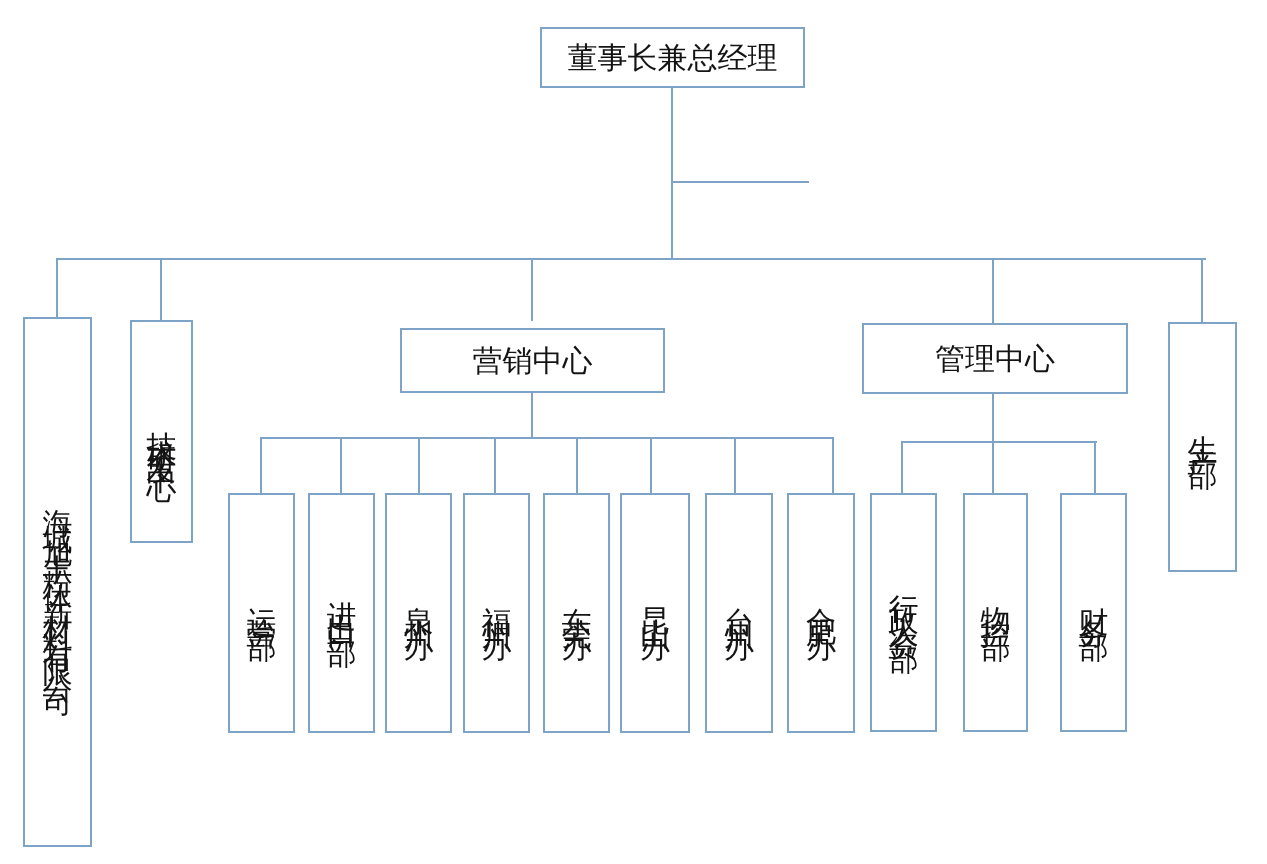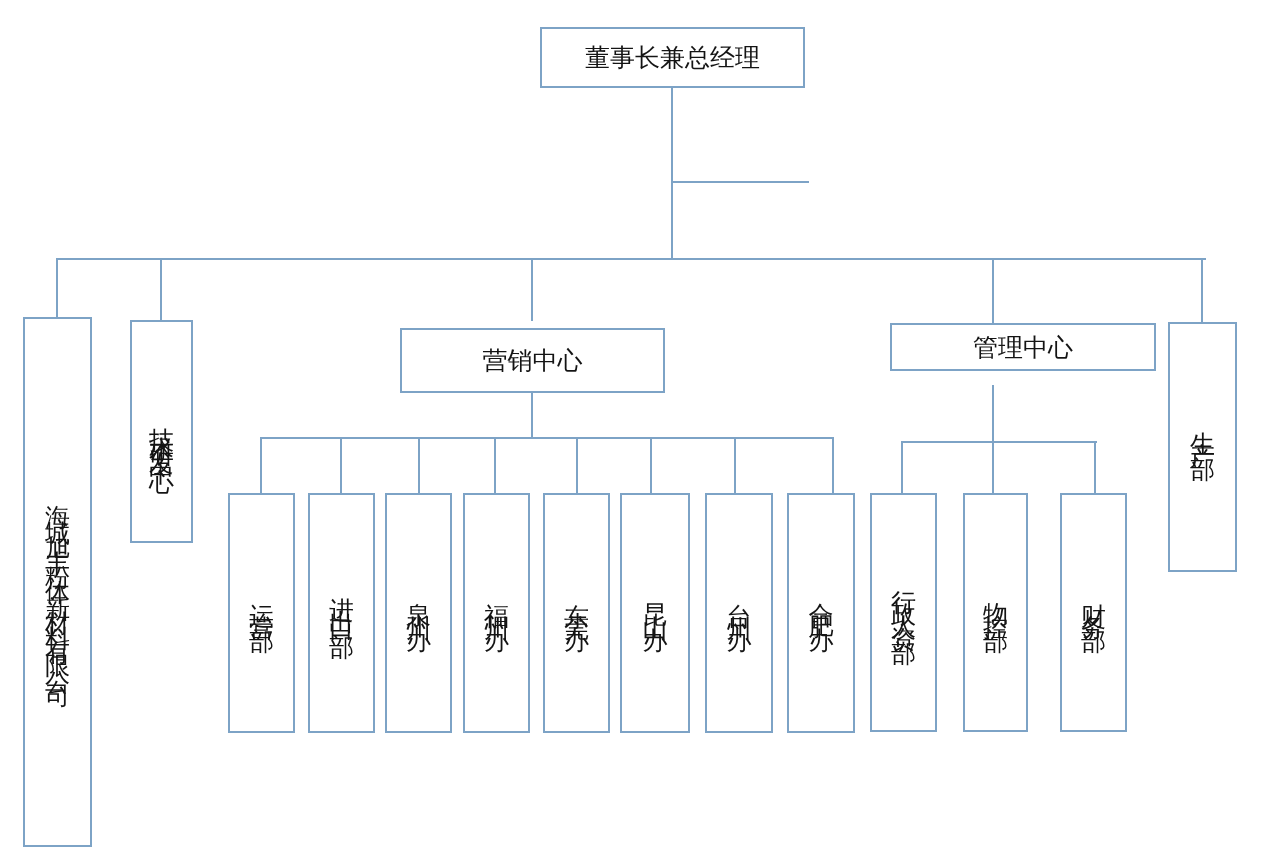--- a/index.html
+++ b/index.html
@@ -16,21 +16,21 @@
     overflow:hidden;
   }
   .node{
     position:absolute;
     box-sizing:border-box;
     border:2px solid var(--line);
     background:#ffffff;
     display:flex;
     align-items:center;
     justify-content:center;
-    font-size:25px;
+    font-size:30px;
     line-height:1;
     text-align:center;
     white-space:nowrap;
   }
   .v{
     writing-mode:vertical-rl;
     text-orientation:upright;
   }
   .ls15{letter-spacing:15px;}
   .ls12{letter-spacing:12px;}
@@ -75,21 +75,21 @@
 
   <div class="node" style="left:540px;top:27px;width:265px;height:61px;">董事长兼总经理</div>
 
 
   <div class="node v ls15" style="left:23px;top:317px;width:69px;height:530px;">海城旭丰粉体新材料有限公司</div>
 
   <div class="node v ls8" style="left:130px;top:320px;width:63px;height:223px;">技术研发中心</div>
 
   <div class="node" style="left:400px;top:328px;width:265px;height:65px;">营销中心</div>
 
-  <div class="node" style="left:862px;top:323px;width:266px;height:48px;margin-left:28px;">管理中心</div>
+  <div class="node" style="left:862px;top:323px;width:266px;height:71px;">管理中心</div>
 
   <div class="node v ls12 pb36" style="left:1168px;top:322px;width:69px;height:250px;">生产部</div>
 
   <div class="node v ls12 pb24" style="left:228px;top:493px;width:67px;height:240px;">运营部</div>
   <div class="node v ls12 pb24" style="left:308px;top:493px;width:67px;height:240px;">进出口部</div>
   <div class="node v ls12 pb24" style="left:385px;top:493px;width:67px;height:240px;">泉州办</div>
   <div class="node v ls12 pb24" style="left:463px;top:493px;width:67px;height:240px;">福州办</div>
   <div class="node v ls12 pb24" style="left:543px;top:493px;width:67px;height:240px;">东莞办</div>
   <div class="node v ls12 pb24" style="left:620px;top:493px;width:70px;height:240px;">昆山办</div>
   <div class="node v ls12 pb24" style="left:705px;top:493px;width:68px;height:240px;">台州办</div>

